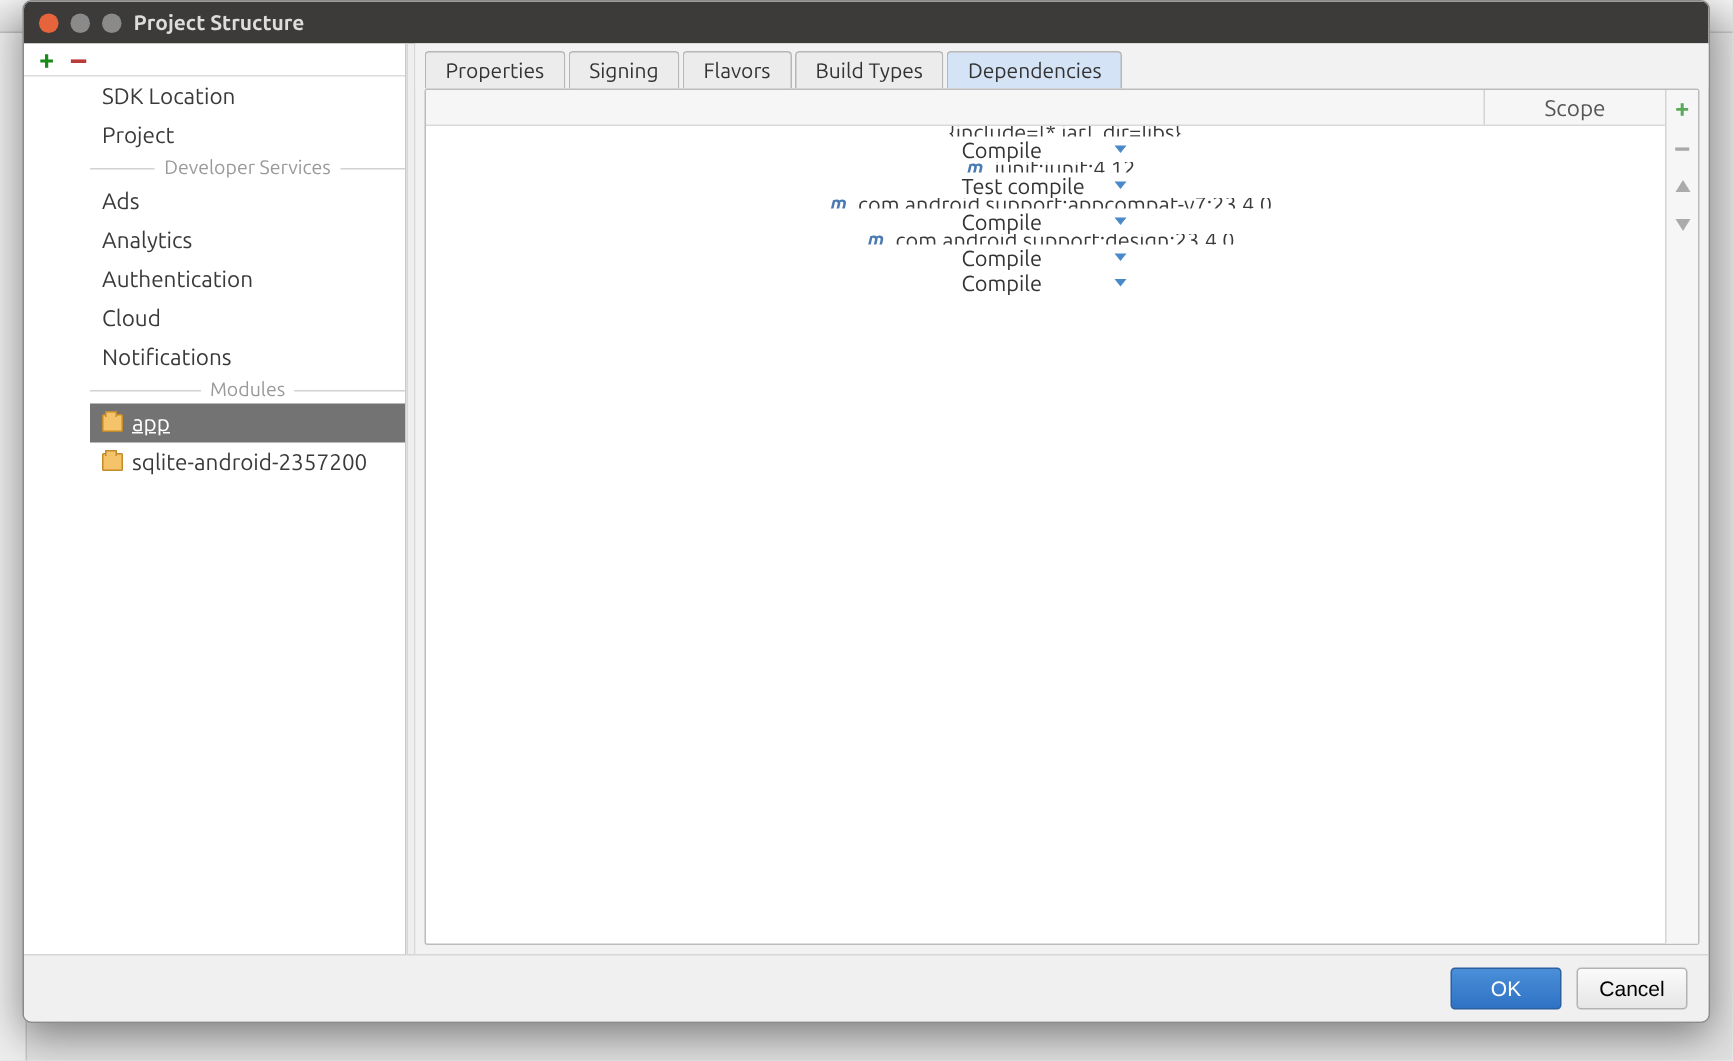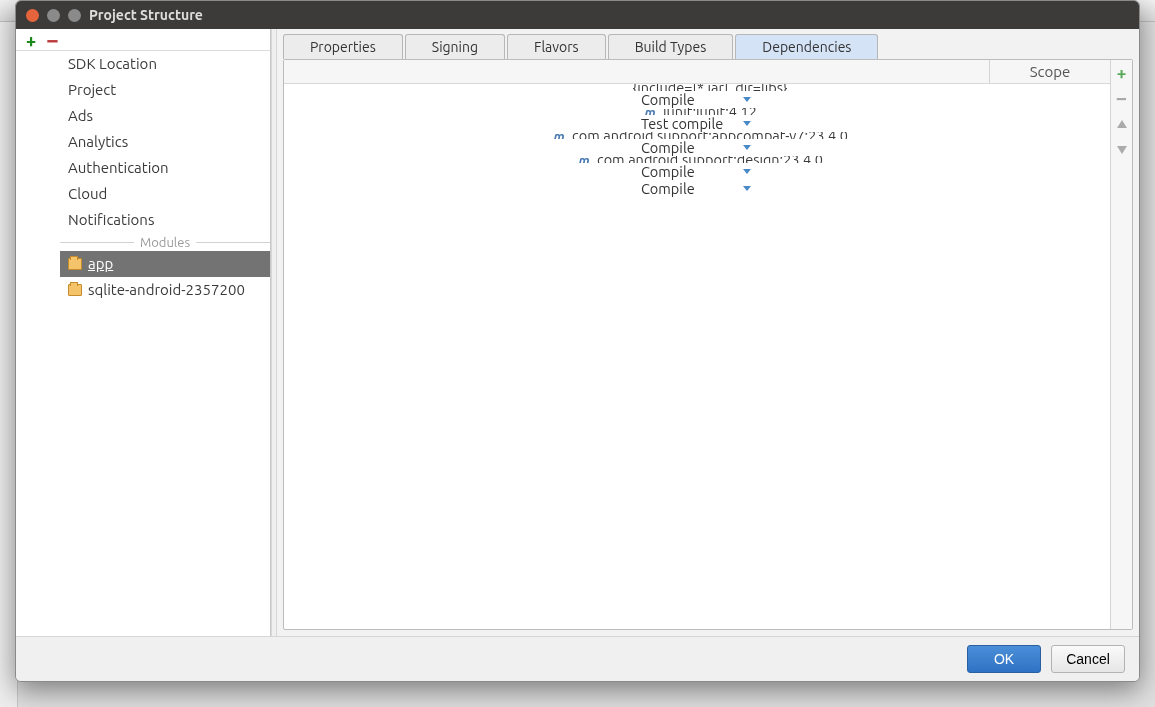--- a/index.html
+++ b/index.html
@@ -97,21 +97,21 @@
   .splitter { width:6px; background:#efefef; border-right:1px solid #d7d7d7; border-left:1px solid #d7d7d7;}
   .main {
     flex:1; display:flex; flex-direction:column; min-width:0; background:#f2f2f2;
   }
   .tabs {
     display:flex; align-items:flex-end; gap:2px;
     padding:4px 6px 0 6px; height:30px;
     background:#f2f2f2;
   }
   .tab {
-    padding:4px 26px; font-size:14px;
+    padding:4px 13px; font-size:14px;
     border:1px solid #b7b7b7; border-bottom:none;
     border-top-left-radius:3px; border-top-right-radius:3px;
     background:#ececec; color:#333; cursor:pointer;margin-top:40px;
   }
   .tab.active { background:#d5e3f6; }
   .content {
     flex:1; margin:0 6px 6px 6px;
     background:#ffffff; border:1px solid #bcbcbc; border-radius:2px;
     display:flex; min-height:0;
   }
@@ -192,20 +192,23 @@
 
   <div class="dialog-body">
     <div class="sidebar">
       <div class="side-toolbar">
         <span class="plus">+</span>
         <span class="minus">−</span>
       </div>
       <div class="side-list">
         <div class="side-item">SDK Location</div>
         <div class="side-item">Project</div>
+        <div class="side-sep">
+            <span>Developer Services</span>
+          </div>
         <div class="side-item">Ads</div>
         <div class="side-item">Analytics</div>
         <div class="side-item">Authentication</div>
         <div class="side-item">Cloud</div>
         <div class="side-item">Notifications</div>
         <div class="side-sep">
             <span>Modules</span>
           </div>
         <div class="side-item selected">
           <span class="mod-icon"></span><span>app</span>

